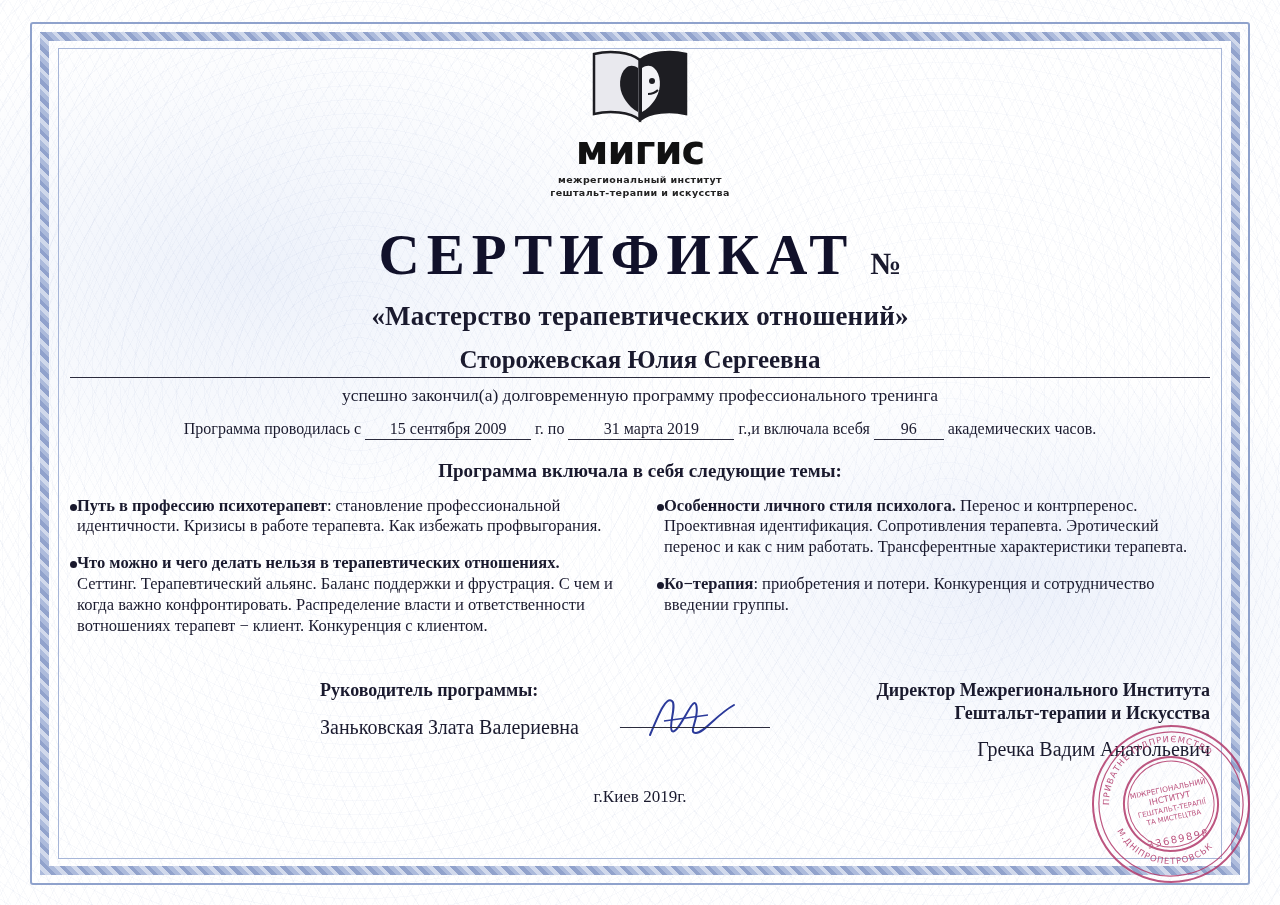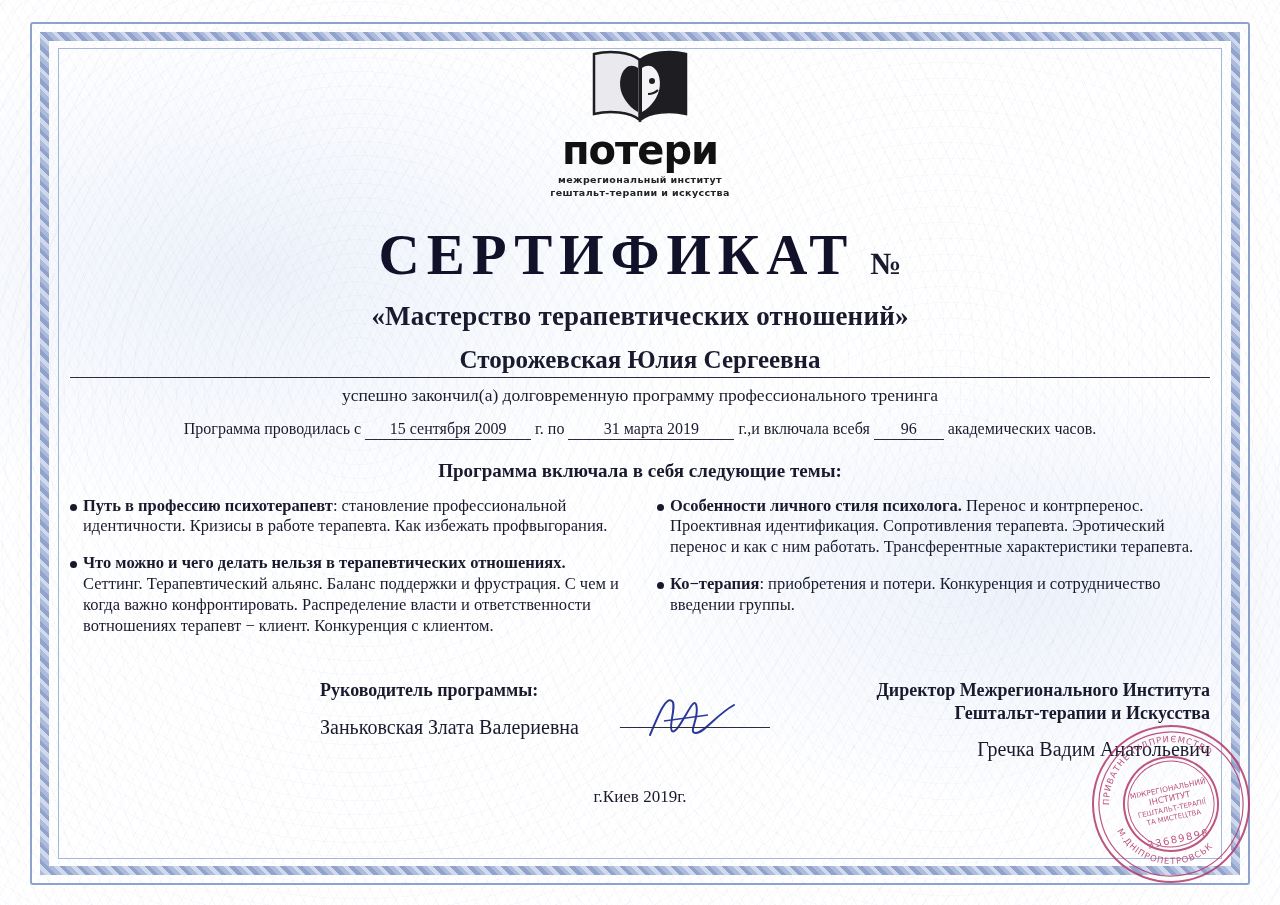--- a/index.html
+++ b/index.html
@@ -164,21 +164,21 @@
   }
 
   .columns {
     display: flex;
     gap: 34px;
     margin-top: 14px;
   }
   .col { width: 50%; }
   .topic {
     display: flex;
-    gap: 6px;
+    gap: 0;
     margin-bottom: 16px;
     font-size: 16.5px;
     line-height: 1.26;
   }
   .bullet {
     flex: 0 0 auto;
     width: 7px; height: 7px;
     border-radius: 50%;
     background: #18182c;
     margin-top: 8px;
@@ -252,21 +252,21 @@
         <svg viewBox="0 0 108 76" width="108" height="76" aria-hidden="true">
           <path d="M54 12 C44 4 24 2 8 6 L8 66 C24 62 44 64 54 72 Z" fill="#e9e9ee" stroke="#1d1d22" stroke-width="2.5"></path>
           <path d="M54 12 C64 4 84 2 100 6 L100 66 C84 62 64 64 54 72 Z" fill="#1d1d22" stroke="#1d1d22" stroke-width="2.5"></path>
           <path d="M54 12 L54 72" stroke="#1d1d22" stroke-width="3"></path>
           <path d="M40 20 C33 26 32 40 38 50 C42 57 48 62 52 64 L52 20 C48 17 43 17 40 20 Z" fill="#1d1d22"></path>
           <path d="M68 20 C75 26 76 40 70 50 C66 57 60 62 56 64 L56 20 C60 17 65 17 68 20 Z" fill="#f4f4f7"></path>
           <circle cx="66" cy="33" r="3" fill="#1d1d22"></circle>
           <path d="M72 42 C69 45 66 46 62 46" stroke="#1d1d22" stroke-width="2" fill="none"></path>
         </svg>
       </span>
-      <div class="logo-word">потери</div>
+      <div class="logo-word">мигис</div>
       <div class="logo-sub">межрегиональный  институт</div>
       <div class="logo-sub" style="margin-top:0">гештальт-терапии и искусства</div>
     </div>
 
     <div class="title-row">
       <div class="cert-title">СЕРТИФИКАТ</div>
       <div class="cert-no-label">№</div>
     </div>
 
     <div class="program-name">«Мастерство терапевтических отношений»</div>

